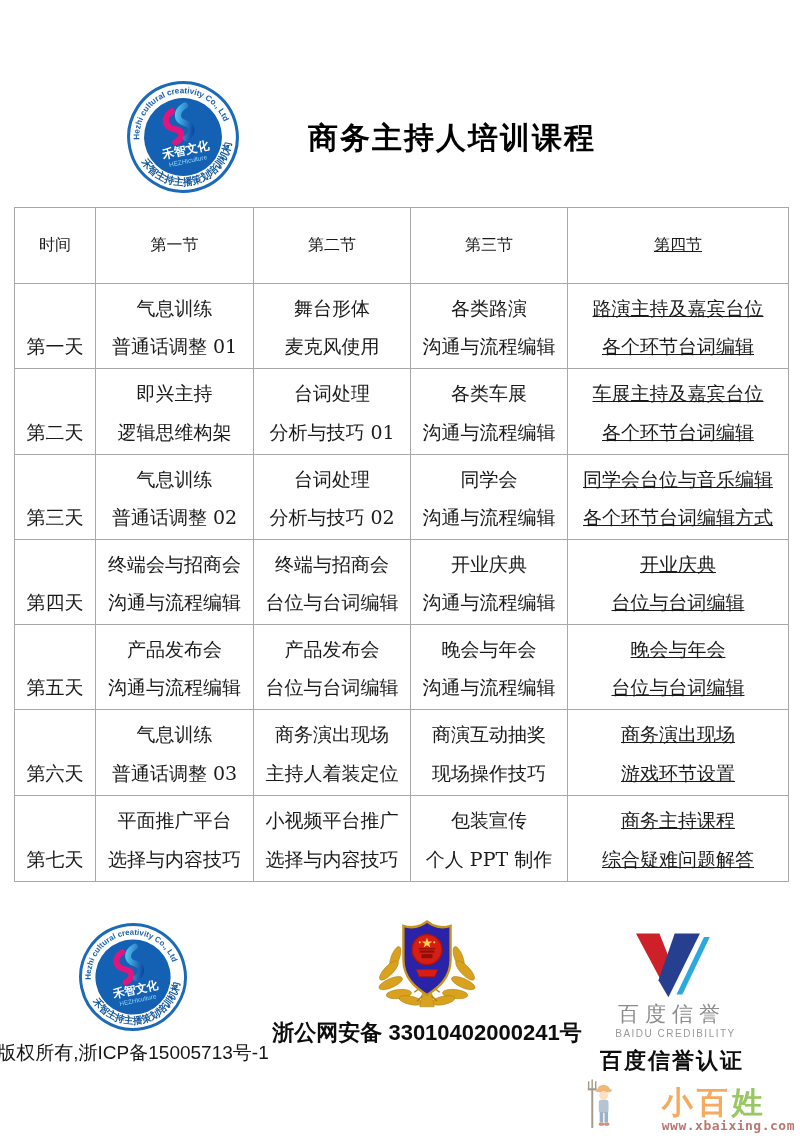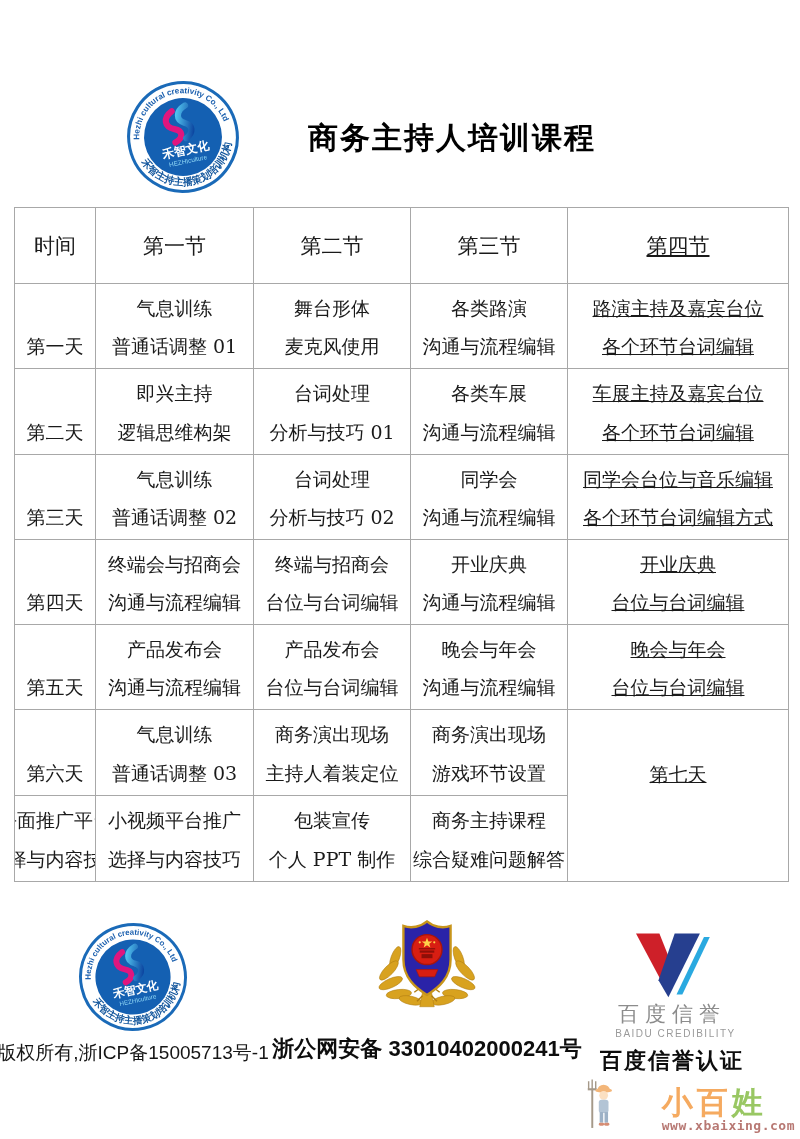--- a/index.html
+++ b/index.html
@@ -23,32 +23,32 @@
     border:1px solid #a8a8a8;box-sizing:border-box;
     font-family:"DejaVu Serif","Liberation Serif",serif;
   }
   .tcell{
     border-right:1px solid #a8a8a8;border-bottom:1px solid #a8a8a8;
     box-sizing:border-box;display:flex;flex-direction:column;align-items:center;
     overflow:hidden;
   }
   .tcell:nth-child(5n){border-right:none;text-decoration:underline;}
   .tcell:nth-last-child(-n+5){border-bottom:none;}
-  .tcell.th{justify-content:center;font-size:21px;}
+  .tcell.th{justify-content:center;font-size:16px;}
   .tcell.body{justify-content:space-between;padding:12px 2px 10px 2px;font-size:19px;}
   .tcell.day{justify-content:flex-end;padding:12px 2px 10px 2px;font-size:19px;}
   .line{white-space:nowrap;line-height:24px;}
   
   .footer{position:absolute;left:0;top:880px;width:800px;height:259px;}
   .f-block{position:absolute;display:flex;flex-direction:column;align-items:center;}
   .f-left{left:18px;width:230px;padding-top:42px;}
   .f-mid{left:302px;width:250px;padding-top:36px;}
   .f-right{left:556px;width:232px;padding-top:48px;}
   .icp-text{margin-top:8px;font-size:19px;color:#151515;white-space:nowrap;}
-  .police-text{margin-top:20px;font-size:22px;font-weight:700;color:#0d0d0d;white-space:nowrap;}
+  .police-text{margin-top:4px;font-size:22px;font-weight:700;color:#0d0d0d;white-space:nowrap;}
   .baidu-cn{font-size:21px;color:#8c8c8c;letter-spacing:6px;white-space:nowrap;}
   .baidu-en{font-size:10px;color:#9a9a9a;letter-spacing:1.5px;white-space:nowrap;margin-left:7px;}
   .baidu-cert{margin-top:7px;font-size:22px;font-weight:700;color:#0d0d0d;letter-spacing:2px;white-space:nowrap;}
   
   .watermark{position:absolute;right:5px;bottom:6px;display:flex;align-items:flex-end;opacity:.9;gap:44px;}
   .wm-texts{display:flex;flex-direction:column;align-items:flex-start;margin-left:2px;}
   .wm-name{font-size:31px;font-weight:700;line-height:32px;letter-spacing:4px;
     font-family:"DejaVu Serif","Liberation Serif",serif;}
   .wm-char{color:#f5a14f;}
   .wm-char:nth-child(3){color:#8fc253;}
@@ -195,20 +195,24 @@
     </div>
     <div class="tcell body">
       <div class="line">气息训练</div>
       <div class="line">普通话调整 03</div>
     </div>
     <div class="tcell body">
       <div class="line">商务演出现场</div>
       <div class="line">主持人着装定位</div>
     </div>
     <div class="tcell body">
+      <div class="line">商演互动抽奖</div>
+      <div class="line">现场操作技巧</div>
+    </div>
+    <div class="tcell body">
       <div class="line">商务演出现场</div>
       <div class="line">游戏环节设置</div>
     </div>
     <div class="tcell day">
       <div class="line">第七天</div>
     </div>
     <div class="tcell body">
       <div class="line">平面推广平台</div>
       <div class="line">选择与内容技巧</div>
     </div>

